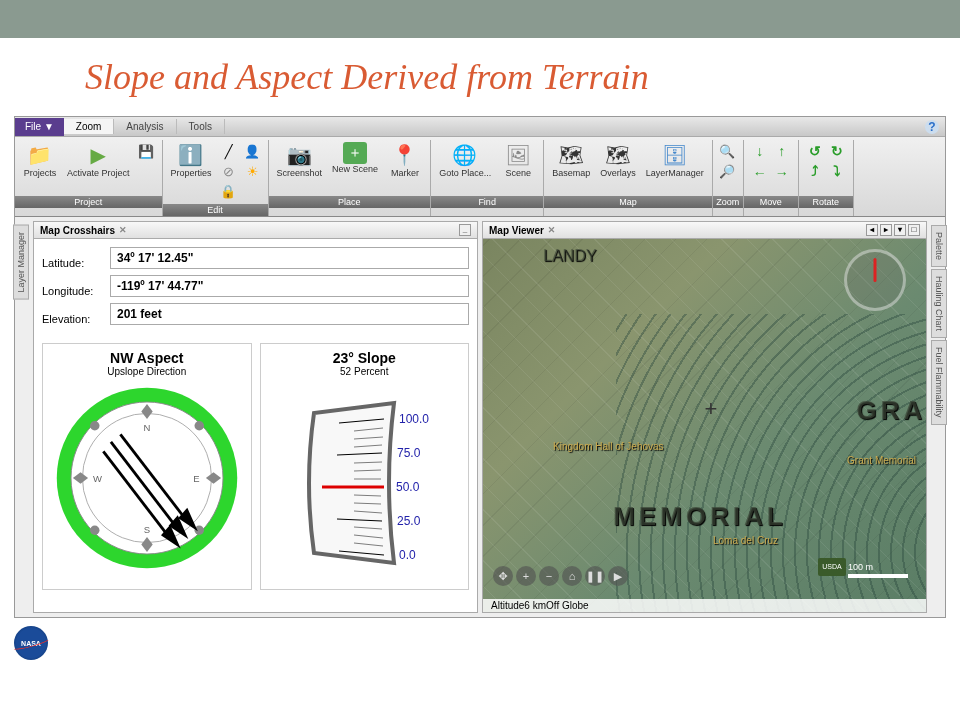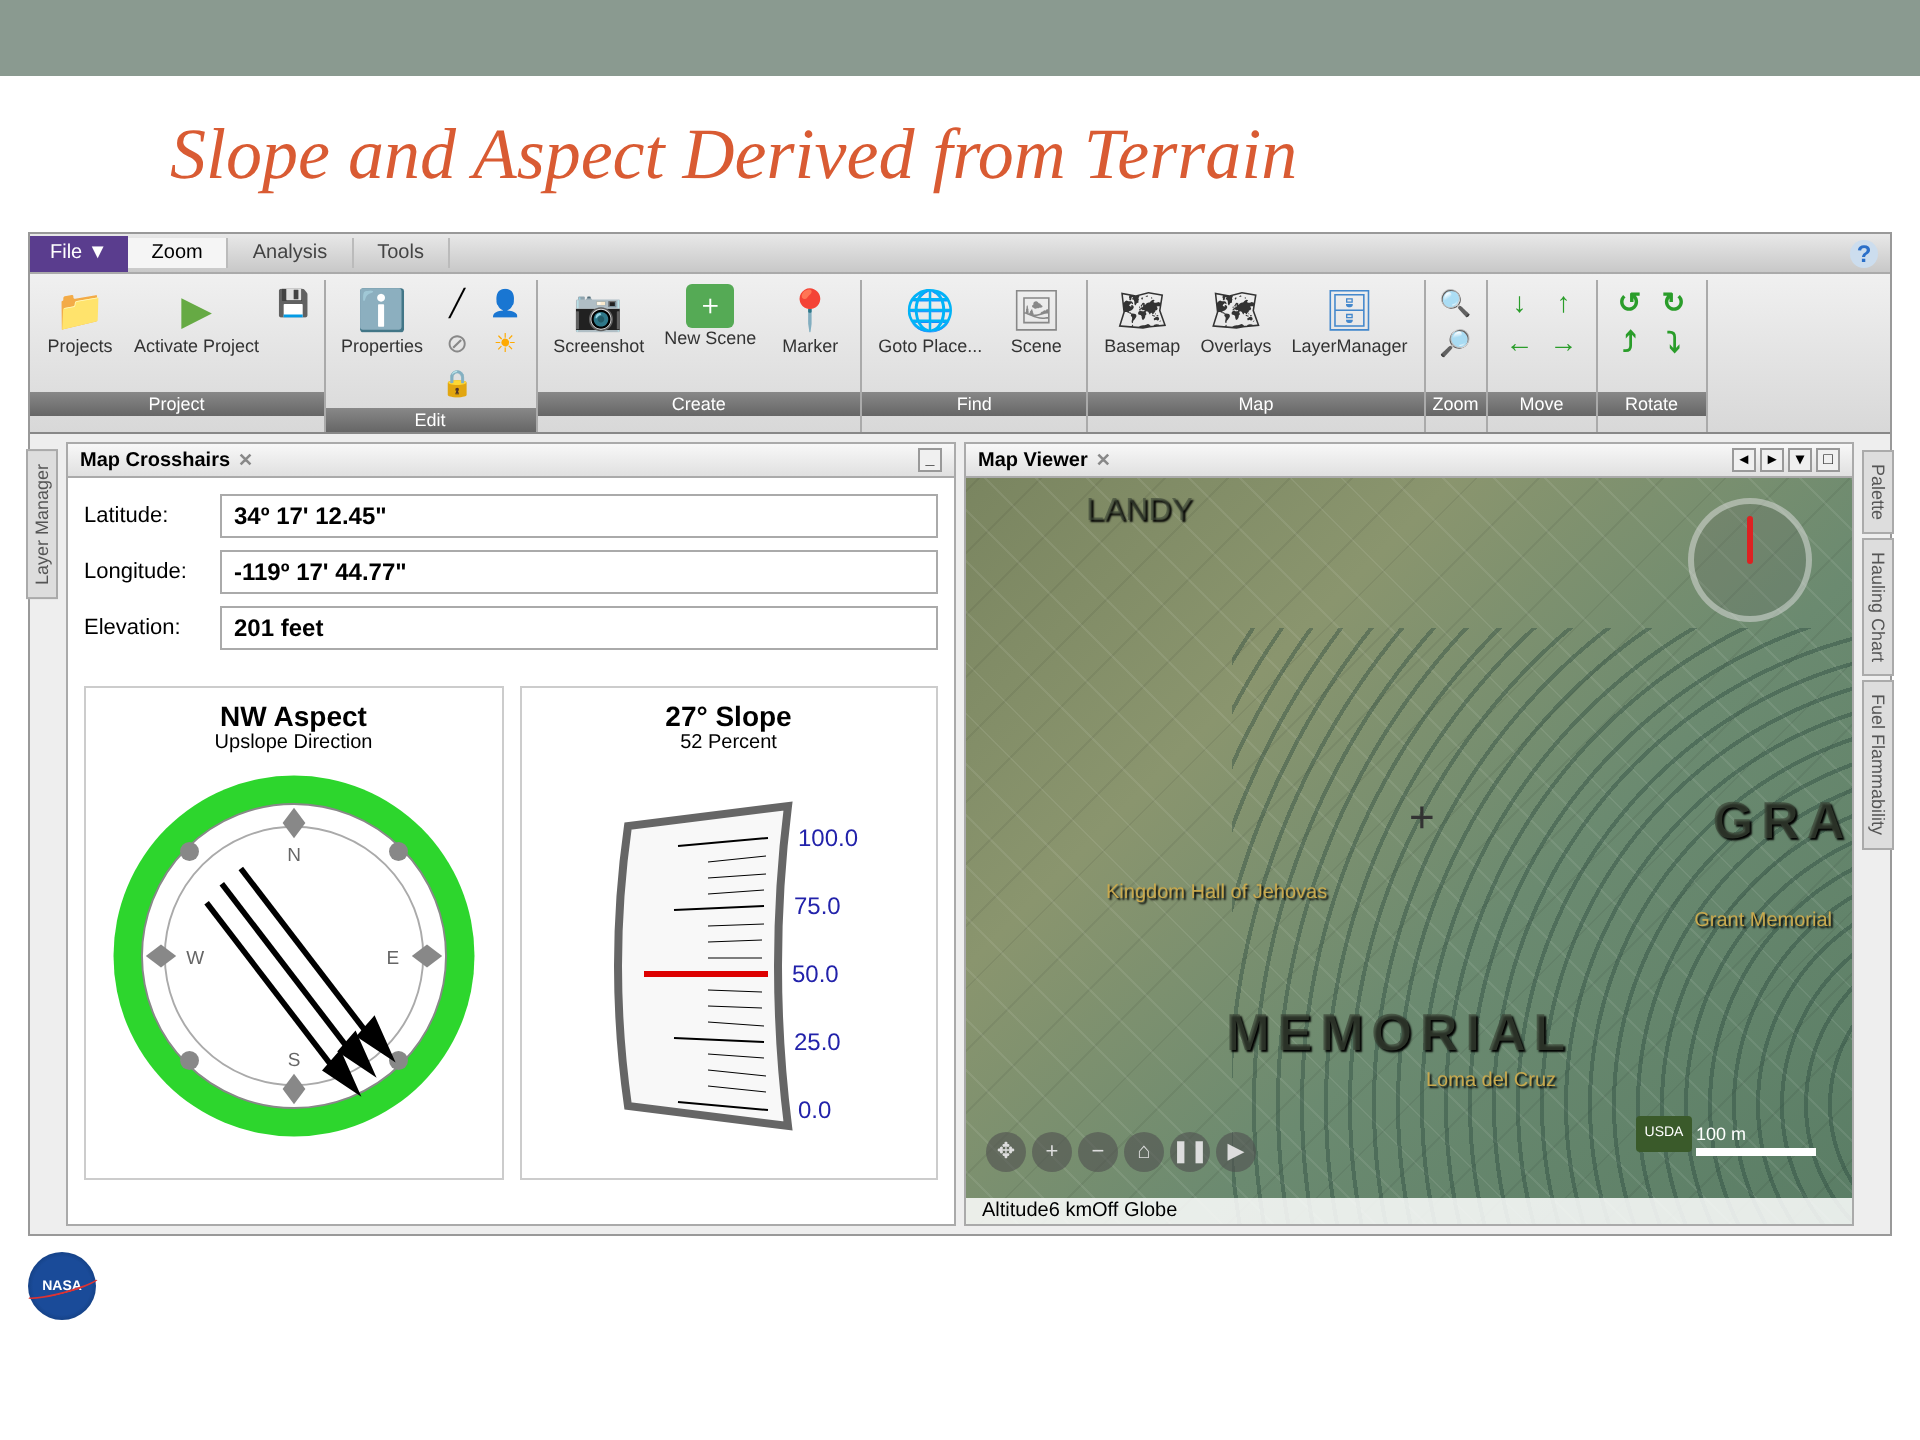--- a/index.html
+++ b/index.html
@@ -27,21 +27,21 @@
   .side-tab-left { position: absolute; left: -2px; top: 8px; writing-mode: vertical-lr; transform: rotate(180deg); font-size: 9px; color: #555; background: #ddd; padding: 6px 2px; border: 1px solid #aaa; }
   .side-tabs-right { position: absolute; right: -2px; top: 8px; display: flex; flex-direction: column; gap: 2px; }
   .side-tabs-right span { writing-mode: vertical-lr; font-size: 9px; color: #555; background: #ddd; padding: 6px 2px; border: 1px solid #aaa; }
   .panel { flex: 1; background: #fff; border: 1px solid #aaa; display: flex; flex-direction: column; margin-left: 14px; }
   .panel.right { margin-left: 0; margin-right: 14px; }
   .panel-hdr { background: linear-gradient(#f8f8f8,#e0e0e0); border-bottom: 1px solid #aaa; padding: 2px 6px; font-size: 10px; font-weight: bold; display: flex; align-items: center; }
   .panel-hdr .x { font-size: 9px; color: #888; margin-left: 4px; }
   .panel-hdr .ctrls { margin-left: auto; display: flex; gap: 2px; }
   .panel-hdr .ctrls span { width: 12px; height: 12px; border: 1px solid #999; font-size: 8px; text-align: center; line-height: 10px; background: #f0f0f0; }
   .coords { padding: 8px; }
-  .coord-row { display: flex; align-items: center; margin-bottom: 6px; }
+  .coord-row { display: flex; align-items: flex-end; margin-bottom: 6px; }
   .coord-row label { width: 68px; font-size: 11px; }
   .coord-row .val { flex: 1; border: 1px solid #aaa; padding: 3px 6px; font-size: 12px; font-weight: bold; background: #fff; }
   .instruments { display: flex; gap: 8px; padding: 4px 8px; }
   .inst { flex: 1; text-align: center; border: 1px solid #ccc; padding: 6px; }
   .inst h4 { font-size: 14px; font-weight: bold; }
   .inst .sub { font-size: 10px; margin-bottom: 6px; text-align: center; }
   .compass-wrap { display: flex; justify-content: center; }
   .gauge-wrap { display: flex; justify-content: center; align-items: center; height: 200px; }
   .map-body { flex: 1; position: relative; background: linear-gradient(135deg, #7a8560 0%, #8a956e 30%, #6b8a70 60%, #5a7d65 100%); overflow: hidden; }
   .map-body::before { content:""; position:absolute; inset:0; background:
@@ -123,21 +123,21 @@
           </div>
         <div class="rbtn">
             <div class="ico" style="background:#5a5;border-radius:3px;width:24px;height:22px;color:#fff;font-size:14px">＋</div>
             <span>New Scene</span>
           </div>
         <div class="rbtn">
             <div class="ico" style="color:#c33">📍</div>
             <span>Marker</span>
           </div>
       </div>
-      <div class="rgroup-label">Create</div>
+      <div class="rgroup-label">Place</div>
     </div>
     <div class="rgroup">
       <div class="rgroup-body">
         <div class="rbtn">
             <div class="ico" style="color:#27c">🌐</div>
             <span>Goto Place...</span>
           </div>
         <div class="rbtn">
             <div class="ico" style="color:#888">🖼</div>
             <span>Scene</span>
@@ -255,21 +255,21 @@
                 <polygon points="125,150 140,160 132,142"></polygon>
                 <line x1="72" y1="54" x2="138" y2="140"></line>
                 <polygon points="135,142 150,152 142,134"></polygon>
                 <line x1="54" y1="72" x2="120" y2="158"></line>
                 <polygon points="117,160 132,170 124,152"></polygon>
               </g>
             </svg>
           </div>
         </div>
         <div class="inst">
-          <h4>27° Slope</h4>
+          <h4>23° Slope</h4>
           <div class="sub">52 Percent</div>
           <div class="gauge-wrap">
             <svg width="160" height="180" viewBox="0 0 160 180">
               <path d="M 30 20 Q 20 90 30 160 L 110 170 Q 100 90 110 10 Z" fill="#f8f8f8" stroke="#666" stroke-width="4"></path>
 
               <g stroke="#000" stroke-width="1">
                 <line x1="55" y1="30" x2="100" y2="26"></line>
                   <line x1="53" y1="62" x2="98" y2="60"></line>
                 <line x1="52" y1="94" x2="97" y2="94"></line>
                   <line x1="53" y1="126" x2="98" y2="128"></line>

